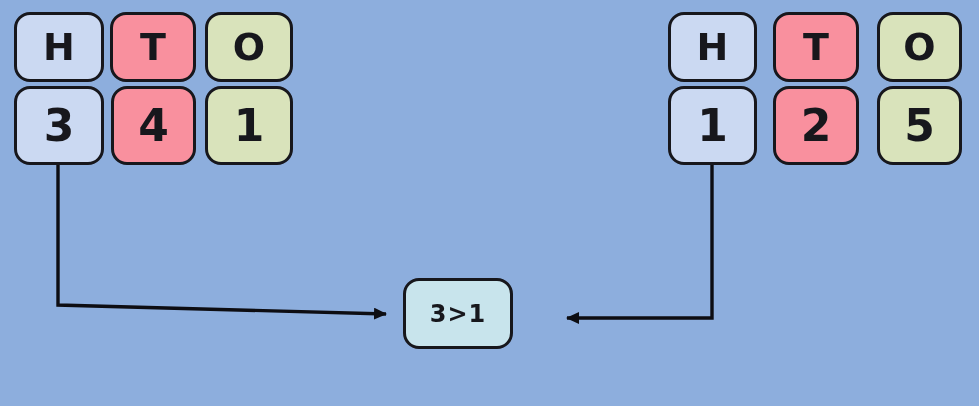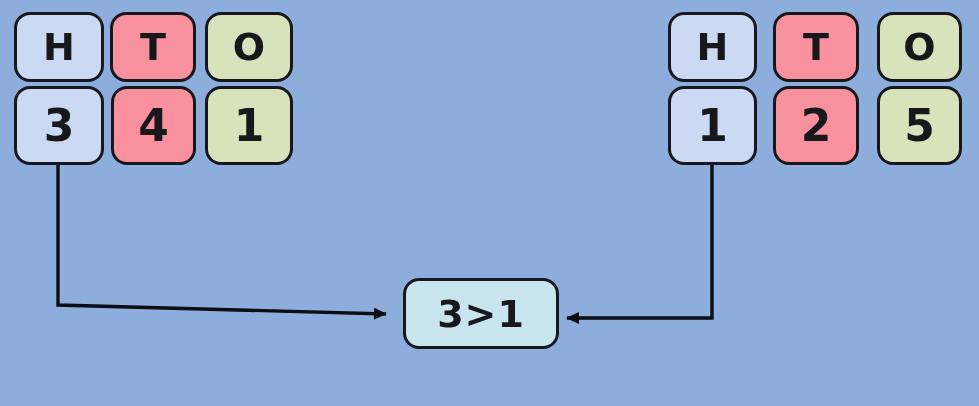--- a/index.html
+++ b/index.html
@@ -50,22 +50,22 @@
   
   .p-rh { left: 668px; top: 12px; width: 89px; height: 70px; }
   .p-rt { left: 773px; top: 12px; width: 86px; height: 70px; }
   .p-ro { left: 877px; top: 12px; width: 85px; height: 70px; }
   .p-r1 { left: 668px; top: 86px; width: 89px; height: 79px; }
   .p-r2 { left: 773px; top: 86px; width: 86px; height: 79px; }
   .p-r5 { left: 877px; top: 86px; width: 85px; height: 79px; }
 
   
   .p-cmp {
-    left: 403px; top: 278px; width: 156px; height: 71px;
-    font-size: 38px; letter-spacing: 1px;
+    left: 403px; top: 278px; width: 110px; height: 71px;
+    font-size: 24px; letter-spacing: 1px;
   }
 </style>
 </head>
 <body>
 
 <div class="canvas">
 
   <svg class="arrows" viewBox="0 0 979 406" xmlns="http://www.w3.org/2000/svg">
     <defs>
       <marker id="ah" markerUnits="userSpaceOnUse" markerWidth="16" markerHeight="14" refX="12" refY="6" orient="auto">

